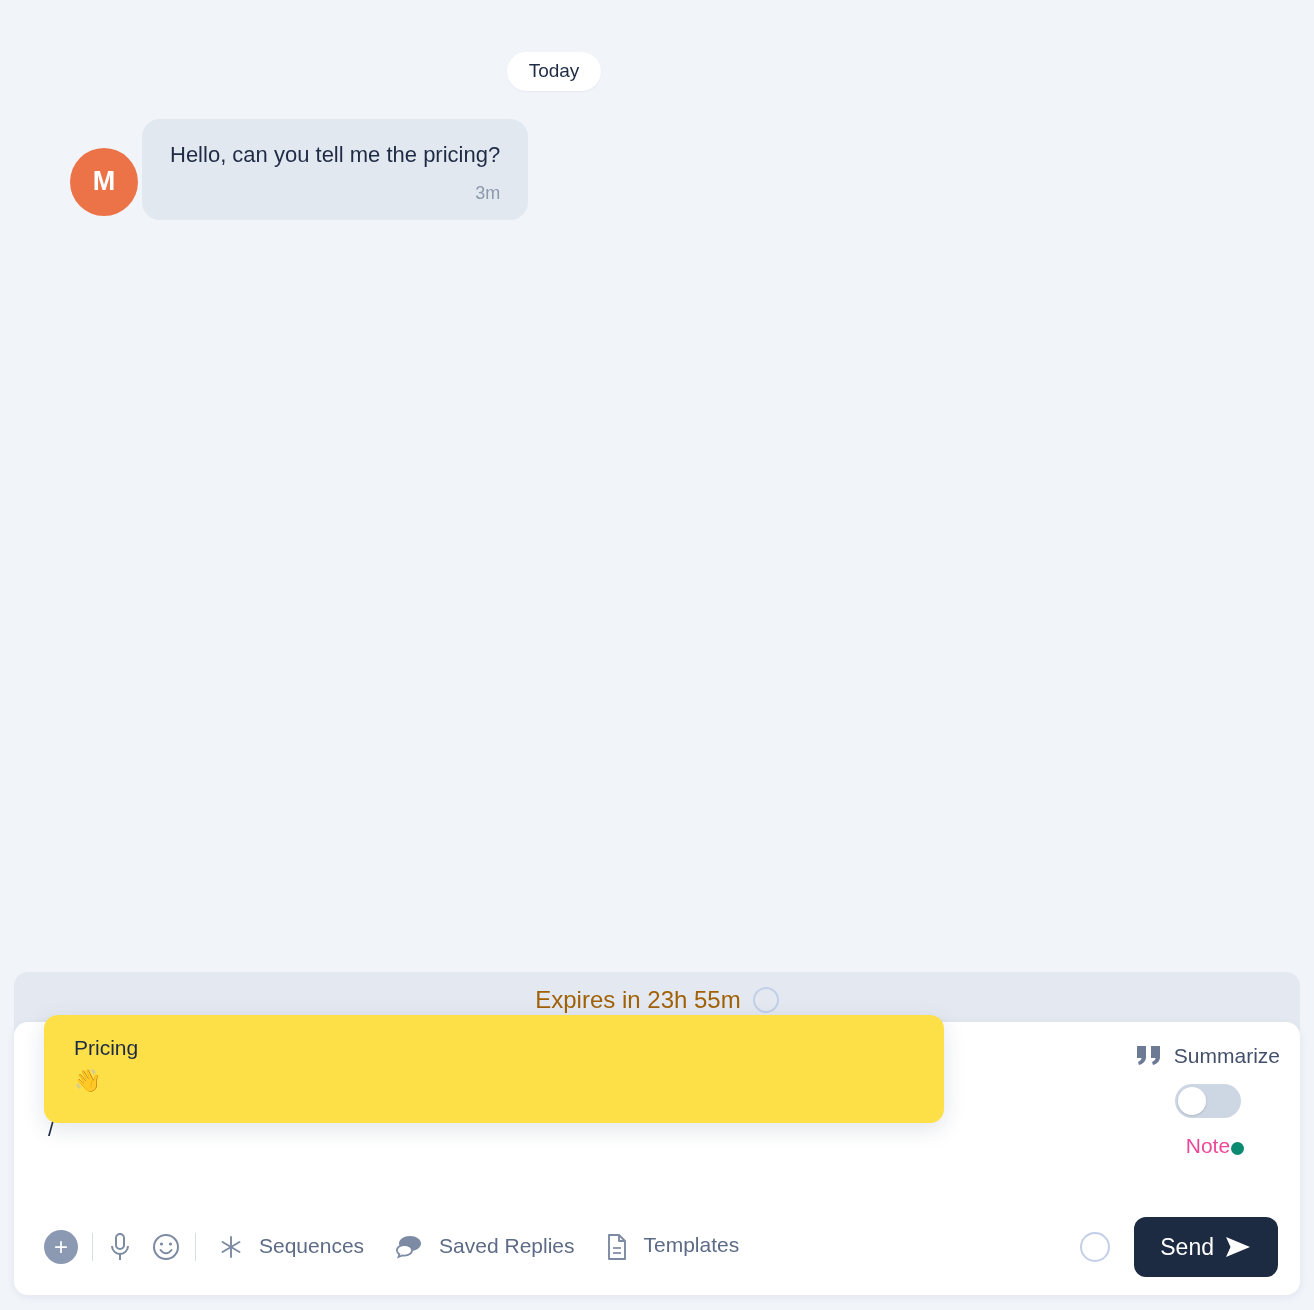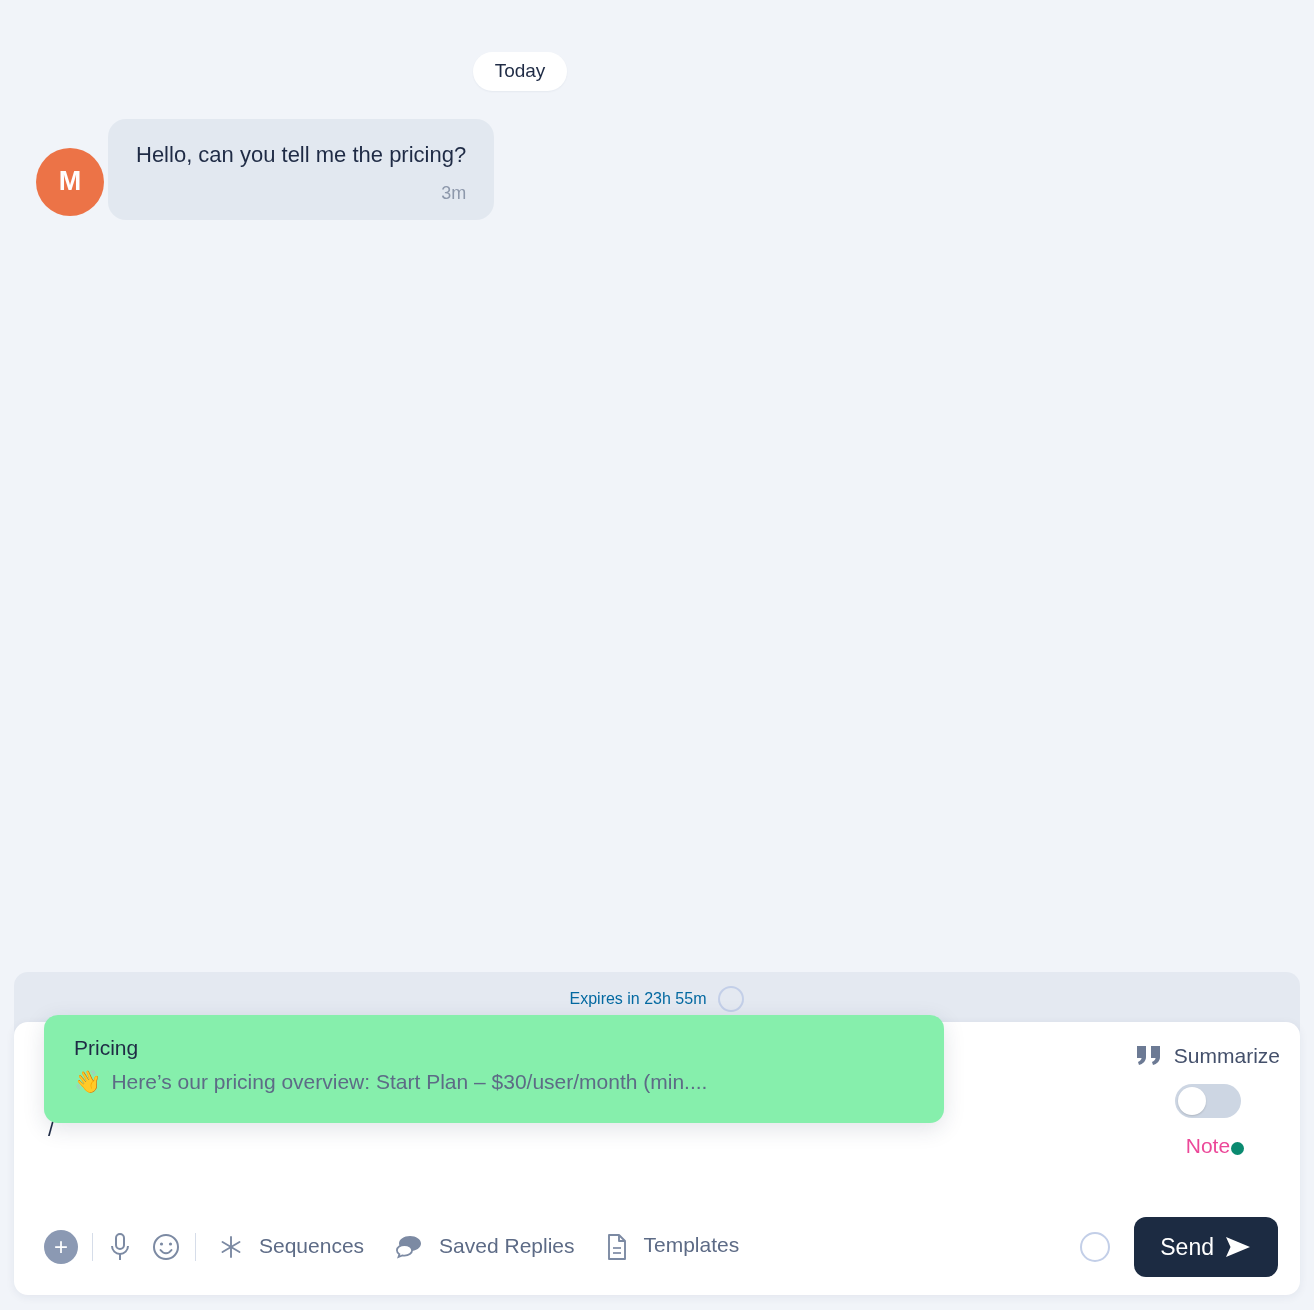--- a/index.html
+++ b/index.html
@@ -17,20 +17,21 @@
   }
 
   
   #conversation {
     position: absolute;
     left: 0;
     top: 0;
     width: 1040px;
     height: 975px;
     background: #f1f4f9;
+    padding-left: 34px;
   }
 
   #day-divider-row {
     display: flex;
     justify-content: center;
     padding-top: 52px;
   }
   #day-divider {
     background: #ffffff;
     border-radius: 999px;
@@ -97,22 +98,22 @@
     justify-content: center;
     box-sizing: border-box;
     padding-top: 14px;
   }
   #expires-inner {
     display: flex;
     align-items: center;
     gap: 12px;
   }
   #expires-text {
-    font-size: 16px;
-    color: #0369a1;
+    font-size: 24px;
+    color: #a16207;
   }
   .ring {
     width: 26px;
     height: 26px;
     border-radius: 50%;
     border: 2px solid #c3cfe8;
     box-sizing: border-box;
   }
 
   
@@ -263,21 +264,21 @@
     font-size: 23px;
   }
 
   
   #slash-popover {
     position: absolute;
     left: 44px;
     top: 1015px;
     width: 900px;
     height: 108px;
-    background: #86efac;
+    background: #fde047;
     border-radius: 14px;
     box-shadow: 0 6px 22px rgba(30, 45, 80, .13);
     box-sizing: border-box;
     padding: 20px 30px 0;
     z-index: 20;
   }
   #slash-item-title {
     font-size: 21px;
     color: #1f2b45;
     line-height: 1.2;
@@ -425,16 +426,15 @@
     </div>
 
   </div>
 </div>
 
 <div id="slash-popover">
   <div>
     <div id="slash-item-title">Pricing</div>
     <div id="slash-item-row">
       <span id="slash-item-emoji">👋</span>
-      <span id="slash-item-preview">Here’s our pricing overview: Start Plan – $30/user/month (min....</span>
     </div>
   </div>
 </div>
 
 </body></html>

